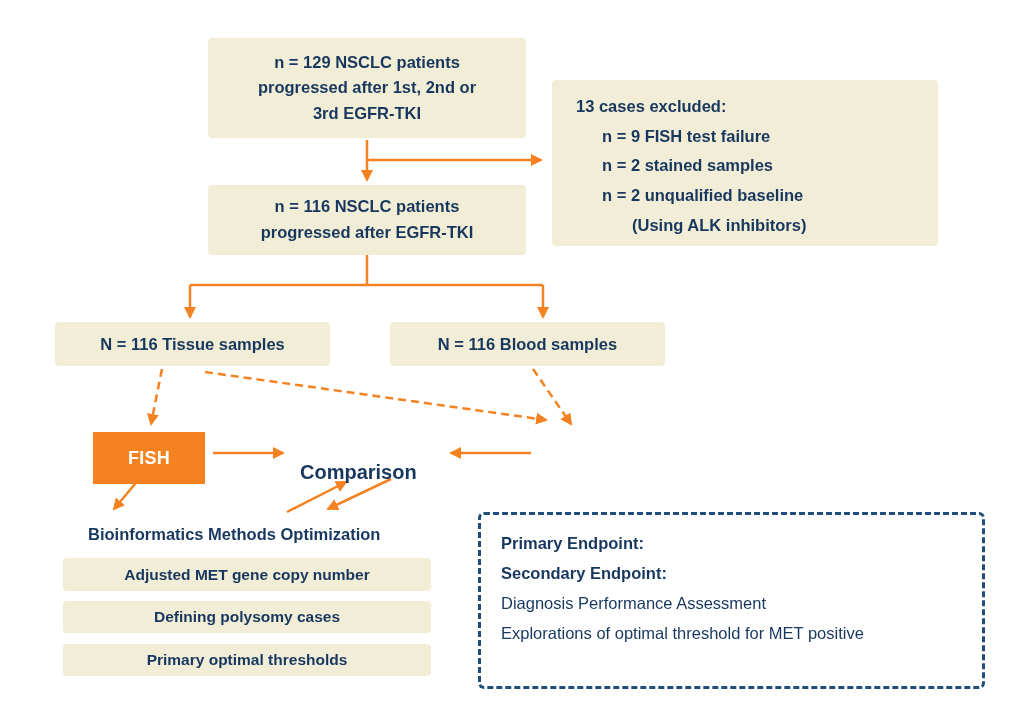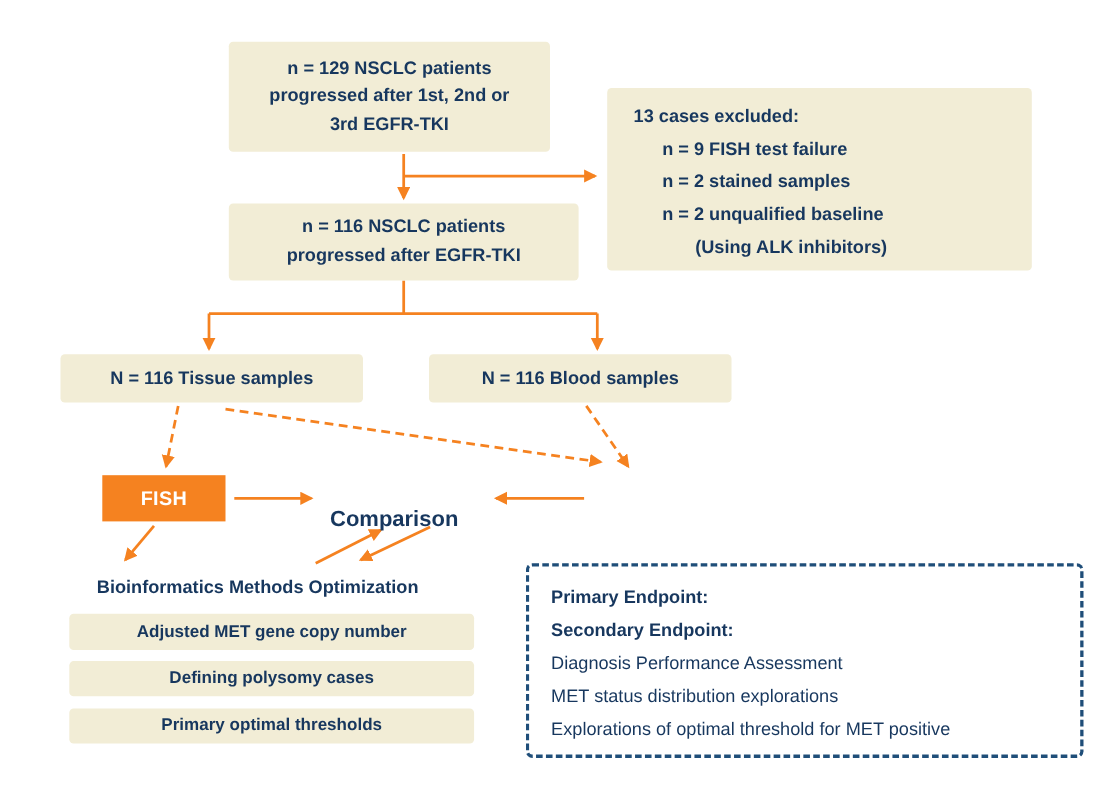--- a/index.html
+++ b/index.html
@@ -62,21 +62,21 @@
         <path d="M533,369 L571,424" marker-end="url(#ah)"></path>
       </g>
       <path d="M213,453 L283,453" marker-end="url(#ah)"></path>
       <path d="M531,453 L451,453" marker-end="url(#ah)"></path>
       <path d="M140,478 L114,509" marker-end="url(#ah)"></path>
       <path d="M287,512 L346,482" marker-end="url(#ah)"></path>
       <path d="M391,479 L328,509" marker-end="url(#ah)"></path>
     </g>
   </svg>
 
-  <div class="box-cream centered" style="left:208px;top:38px;width:292px;height:100px;">
+  <div class="box-cream centered" style="left:208px;top:38px;width:318px;height:100px;">
     <div class="flow-line">n =  129 NSCLC patients</div>
     <div class="flow-line">progressed after 1st, 2nd or</div>
     <div class="flow-line">3rd EGFR-TKI</div>
   </div>
 
   <div class="box-cream" style="left:552px;top:80px;width:386px;height:166px;padding:12px 0 0 24px;">
     <div class="excl-title">13 cases excluded:</div>
     <div class="excl-item">n = 9 FISH test failure</div>
     <div class="excl-item">n = 2 stained samples</div>
     <div class="excl-item">n = 2 unqualified baseline</div>
@@ -89,21 +89,21 @@
   </div>
 
   <div class="box-cream centered" style="left:55px;top:322px;width:275px;height:44px;">
     <div class="sample-label">N = 116 Tissue samples</div>
   </div>
 
   <div class="box-cream centered" style="left:390px;top:322px;width:275px;height:44px;">
     <div class="sample-label">N = 116 Blood samples</div>
   </div>
 
-  <div class="box-orange" style="left:93px;top:432px;width:112px;height:42px;">
+  <div class="box-orange" style="left:93px;top:432px;width:112px;height:52px;">
     <span>FISH</span>
   </div>
 
 
   <div class="comparison-label" style="left:300px;top:441px;">Comparison</div>
 
   <div class="bioinfo-label" style="left:88px;top:525px;">Bioinformatics Methods Optimization</div>
 
   <div class="box-cream centered method-box" style="left:63px;top:558px;width:368px;height:33px;">
     <span>Adjusted MET gene copy number</span>
@@ -112,17 +112,16 @@
     <span>Defining polysomy cases</span>
   </div>
   <div class="box-cream centered method-box" style="left:63px;top:644px;width:368px;height:32px;">
     <span>Primary optimal thresholds</span>
   </div>
 
   <div class="endpoint-box">
     <div class="ep-line bold">Primary Endpoint:</div>
     <div class="ep-line bold">Secondary Endpoint:</div>
     <div class="ep-line">Diagnosis Performance Assessment</div>
-    <div class="ep-line">MET status distribution explorations</div>
     <div class="ep-line">Explorations of optimal threshold for MET positive</div>
   </div>
 
 </div>
 
 </body></html>

